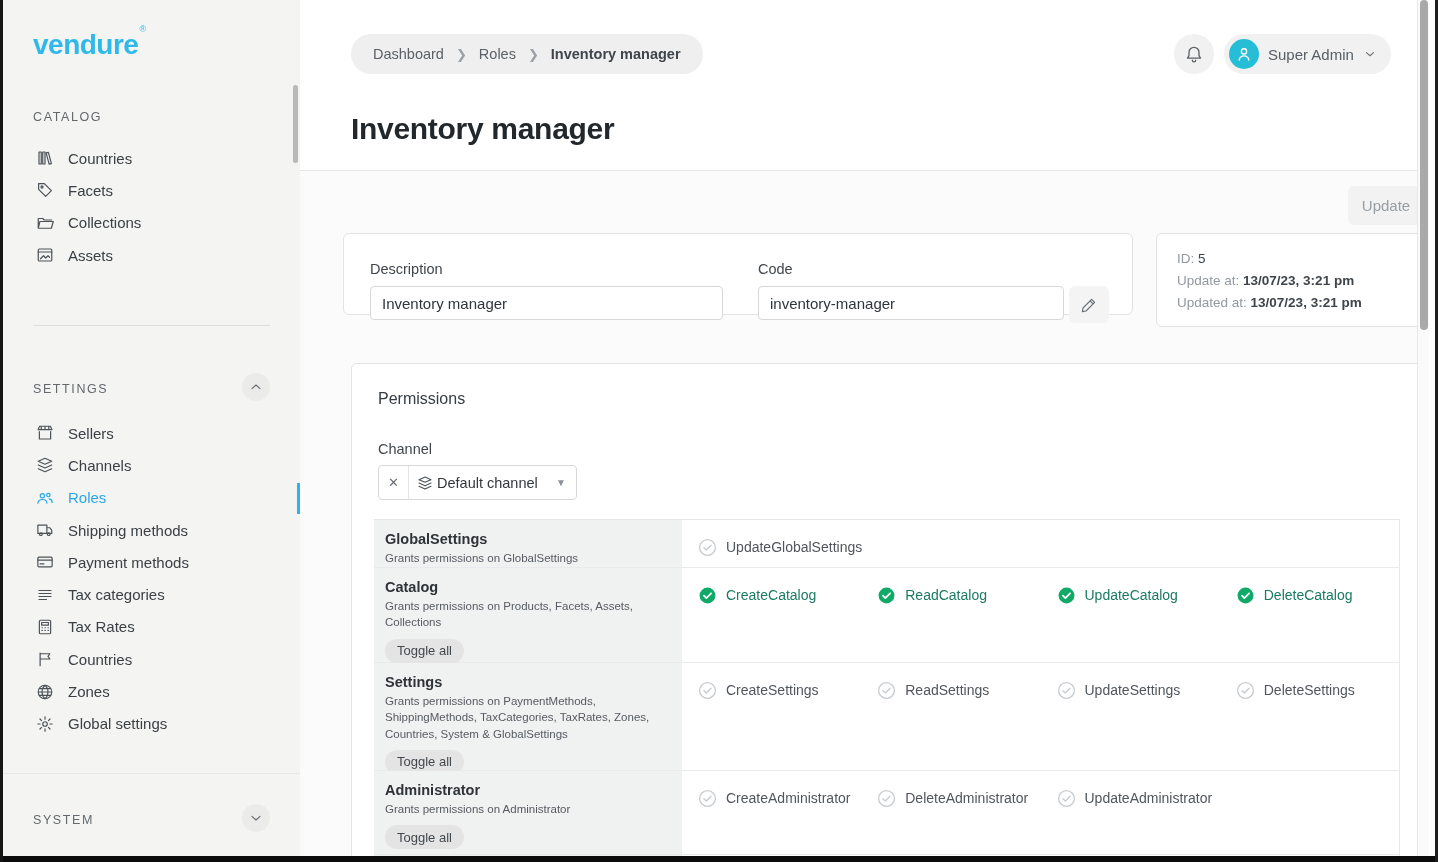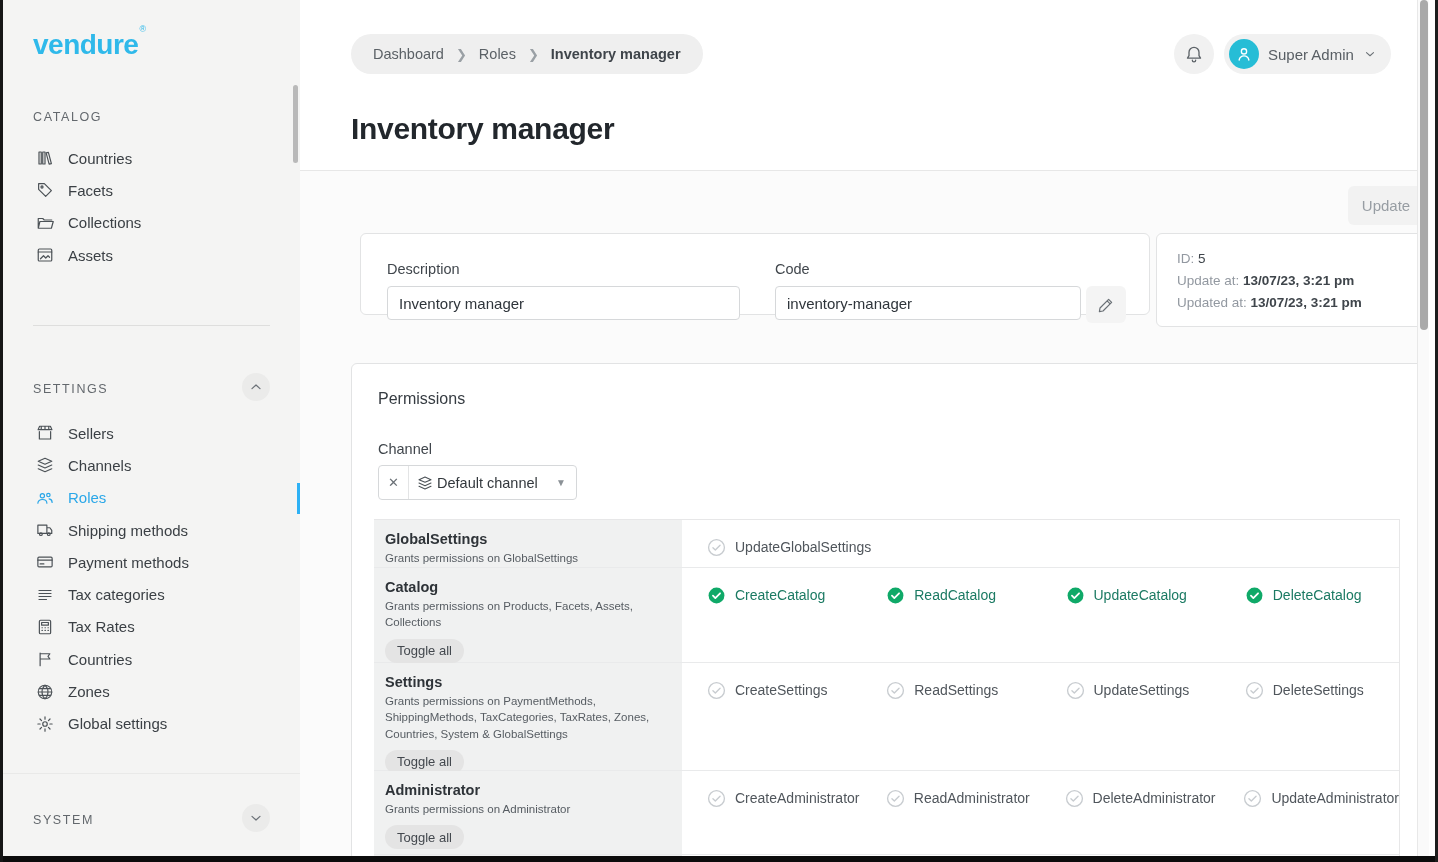--- a/index.html
+++ b/index.html
@@ -42,21 +42,21 @@
   .user-pill { position:absolute; left:924px; top:34px; height:40px; border-radius:20px; background:#f1f1f1; display:flex; align-items:center; padding:0 14px 0 5px; gap:9px; cursor:pointer; }
   .avatar { width:30px; height:30px; border-radius:50%; background:#26bdd6; color:#fff; display:flex; align-items:center; justify-content:center; }
   .user-name { font-size:15px; color:#585e64; }
   .user-caret { color:#6b7176; }
 
   .page-title { position:absolute; left:51px; top:112px; font-size:30px; font-weight:700; color:#22272c; letter-spacing:-0.3px; }
 
   .update-btn { position:absolute; left:1048px; top:15px; width:76px; height:39px; background:#f2f2f2; border:none; border-radius:6px; font-size:15px; color:#979da3; font-family:inherit; cursor:default; }
 
   .card { position:absolute; background:#fff; border:1px solid #e2e3e4; border-radius:6px; }
-  .form-card { left:60px; top:62px; width:790px; height:82px; }
+  .form-card { left:43px; top:62px; width:790px; height:82px; }
   .field-label { font-size:14.5px; color:#40464c; display:block; margin-bottom:9px; }
   .txt-input { height:34px; border:1px solid #d6d8da; border-radius:4px; padding:0 11px; font-size:15px; color:#2f353b; font-family:inherit; background:#fff; }
   .field-desc { position:absolute; left:26px; top:27px; }
   .field-desc .txt-input { width:353px; }
   .field-code { position:absolute; left:414px; top:27px; }
   .field-code .txt-input { width:306px; }
   .edit-btn { position:absolute; left:725px; top:52px; width:40px; height:37px; background:#f4f4f4; border:none; border-radius:6px; color:#6a7076; display:flex; align-items:center; justify-content:center; cursor:pointer; }
 
   .info-card { left:856px; top:62px; width:267px; height:94px; font-size:13.5px; padding:14px 20px; line-height:22px; }
   .info-card .lbl { color:#9298a0; }
@@ -72,21 +72,21 @@
   .channel-select .sel-text { font-size:14.5px; color:#33383d; }
   .sel-caret { margin-left:auto; margin-right:10px; color:#8b9196; font-size:10px; }
 
   .perm-table { position:absolute; left:22px; top:155px; width:1026px; border-top:1px solid #e7e7e8; border-right:1px solid #e7e7e8; }
   .perm-row { display:flex; border-bottom:1px solid #e9eaeb; }
   .perm-left { width:308px; flex:0 0 308px; background:#f0f1f1; padding:11px 14px 10px 11px; }
   .perm-name { font-size:14.5px; font-weight:700; color:#2e3338; }
   .perm-desc { font-size:11.5px; color:#565c62; line-height:1.42; margin-top:3px; width:282px; }
   .toggle-all { margin-top:8px; height:24px; padding:0 12px; border:none; border-radius:12px; background:#e4e4e4; color:#43484e; font-size:13px; font-family:inherit; cursor:pointer; }
   .perm-grid { flex:1; display:grid; grid-template-columns:repeat(4,1fr); align-content:start; padding-top:13px; background:#fff; }
-  .perm-item { display:flex; align-items:center; gap:9px; padding-left:25px; height:28px; font-size:14px; color:#50565c; cursor:pointer; }
+  .perm-item { display:flex; align-items:center; gap:9px; padding-left:16px; height:28px; font-size:14px; color:#50565c; cursor:pointer; }
   .perm-item .cc { flex:0 0 19px; width:19px; height:19px; }
   .perm-item.checked { color:#1b7a63; }
   .perm-row.partial { height:10px; border-bottom:none; }
   .perm-row.partial .perm-left { padding:0; }
 
   
   .win-scrollbar { position:absolute; right:0; top:0; width:12px; height:856px; background:#fafafa; border-left:1px solid #e8e8e8; z-index:50; }
   .win-thumb { position:absolute; left:2px; top:0; width:8px; height:330px; background:#a9a9a9; border-radius:4px; }
 
   svg { display:block; }
@@ -508,26 +508,20 @@
               <div class="perm-item">
                 <svg class="cc" viewBox="0 0 24 24">
                     <use href="#i-check-circle-off"></use>
                   </svg>
                 <span>CreateAdministrator</span>
               </div>
               <div class="perm-item">
                 <svg class="cc" viewBox="0 0 24 24">
                     <use href="#i-check-circle-off"></use>
                   </svg>
-                <span>ReadAdministrator</span>
-              </div>
-              <div class="perm-item">
-                <svg class="cc" viewBox="0 0 24 24">
-                    <use href="#i-check-circle-off"></use>
-                  </svg>
                 <span>DeleteAdministrator</span>
               </div>
               <div class="perm-item">
                 <svg class="cc" viewBox="0 0 24 24">
                     <use href="#i-check-circle-off"></use>
                   </svg>
                 <span>UpdateAdministrator</span>
               </div>
             </div>
           </div>

